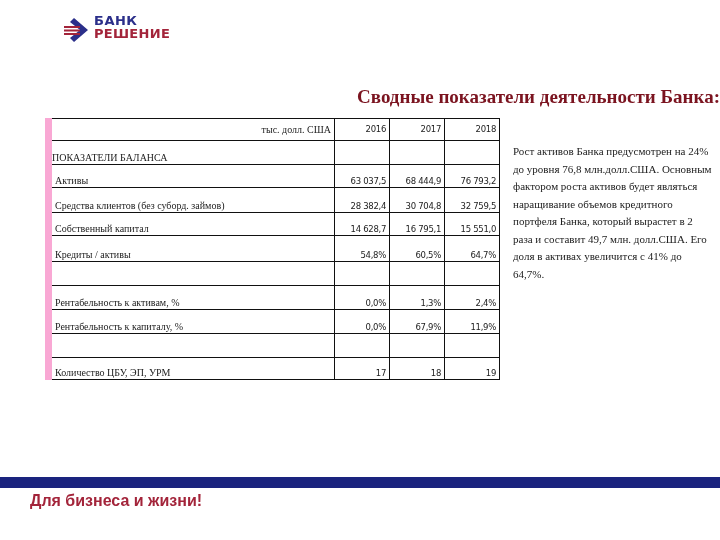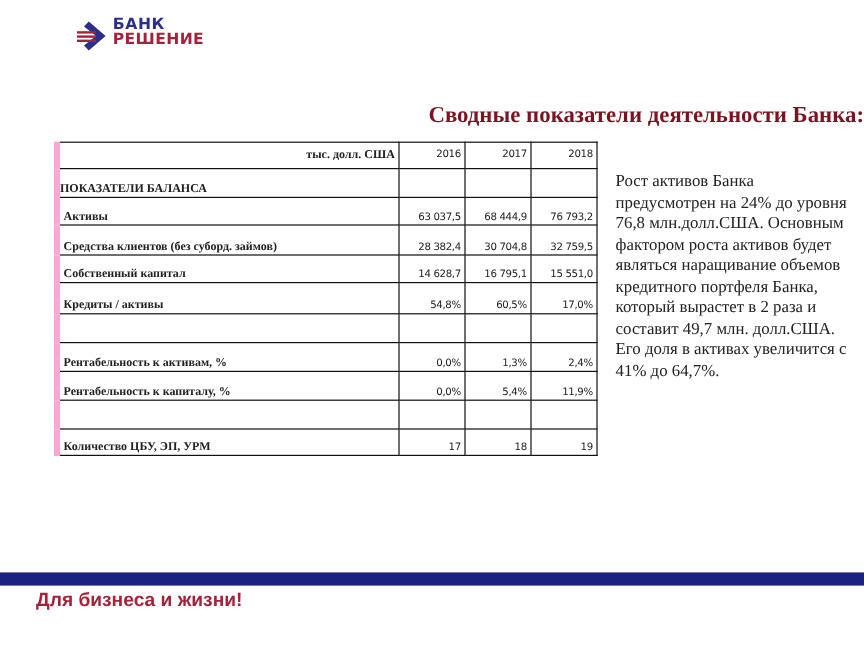--- a/index.html
+++ b/index.html
@@ -5,27 +5,27 @@
   html,body{margin:0;padding:0;}
   body{width:720px;height:540px;background:#fff;position:relative;overflow:hidden;font-family:"Liberation Serif",serif;color:#222;}
   .logo{position:absolute;left:64px;top:14px;width:120px;height:32px;}
   .logo-mark{position:absolute;left:0;top:2px;width:28px;height:28px;}
   .logo-text{position:absolute;left:30px;top:0;font-family:"DejaVu Sans",sans-serif;font-weight:bold;line-height:13px;font-size:13px;}
   .logo-text .l1{color:#2b2f8a;letter-spacing:0.5px;}
   .logo-text .l2{color:#a3243a;letter-spacing:0.3px;}
   .title{position:absolute;left:0;width:720px;top:86px;text-align:right;font-family:"Liberation Serif",serif;font-weight:bold;font-size:19px;color:#7b1420;}
   table.data{position:absolute;left:45px;top:118px;border-collapse:collapse;font-family:"Liberation Serif",serif;font-size:10px;color:#222;}
   table.data td{border:1px solid #111;padding:0 3px 1px 3px;vertical-align:bottom;white-space:nowrap;}
-  table.data td.lbl{width:276px;border-left:5px solid #f9a8d4;font-weight:bold;}
+  table.data td.lbl{width:276px;border-left:7px solid #f9a8d4;}
   table.data td.num{width:48px;text-align:right;font-family:"DejaVu Sans",sans-serif;font-size:8.5px;letter-spacing:-0.3px;}
   table.data tr.head td{height:20px;vertical-align:middle;}
   table.data tr.head td.lbl{text-align:right;}
   table.data tr.head td.num{text-align:right;}
   table.data tr.section td.lbl{padding-left:0;}
-  .side{position:absolute;left:513px;top:143px;width:200px;font-family:"Liberation Serif",serif;font-size:14px;line-height:17.5px;color:#222;}
+  .side{position:absolute;left:513px;top:143px;width:200px;font-family:"Liberation Serif",serif;font-size:11px;line-height:17.5px;color:#222;}
   .footer-bar{position:absolute;left:0;top:477px;width:720px;height:11px;background:#1a237e;}
   .slogan{position:absolute;left:30px;top:492px;font-family:"Liberation Sans",sans-serif;font-weight:bold;font-size:16px;color:#a3243a;}
 </style>
 </head>
 <body>
 
 <div class="logo">
   <svg class="logo-mark" viewBox="0 0 28 28">
     <polygon points="10,2 24,14 10,26 6,22 16,14 6,6" fill="#2b2f8a"></polygon>
     <rect x="0" y="10" width="16" height="2" fill="#a3243a"></rect>
@@ -69,38 +69,38 @@
   <tr style="height:23px">
     <td class="lbl">Собственный капитал</td>
     <td class="num">14 628,7</td>
     <td class="num">16 795,1</td>
     <td class="num">15 551,0</td>
   </tr>
   <tr style="height:26px">
     <td class="lbl">Кредиты / активы</td>
     <td class="num">54,8%</td>
     <td class="num">60,5%</td>
-    <td class="num">17,0%</td>
+    <td class="num">64,7%</td>
   </tr>
   <tr style="height:24px">
     <td class="lbl"></td>
     <td class="num"></td>
     <td class="num"></td>
     <td class="num"></td>
   </tr>
   <tr style="height:24px">
     <td class="lbl">Рентабельность к активам, %</td>
     <td class="num">0,0%</td>
     <td class="num">1,3%</td>
     <td class="num">2,4%</td>
   </tr>
   <tr style="height:24px">
     <td class="lbl">Рентабельность к капиталу, %</td>
     <td class="num">0,0%</td>
-    <td class="num">5,4%</td>
+    <td class="num">67,9%</td>
     <td class="num">11,9%</td>
   </tr>
   <tr style="height:24px">
     <td class="lbl"></td>
     <td class="num"></td>
     <td class="num"></td>
     <td class="num"></td>
   </tr>
   <tr style="height:22px">
     <td class="lbl">Количество ЦБУ, ЭП, УРМ</td>

